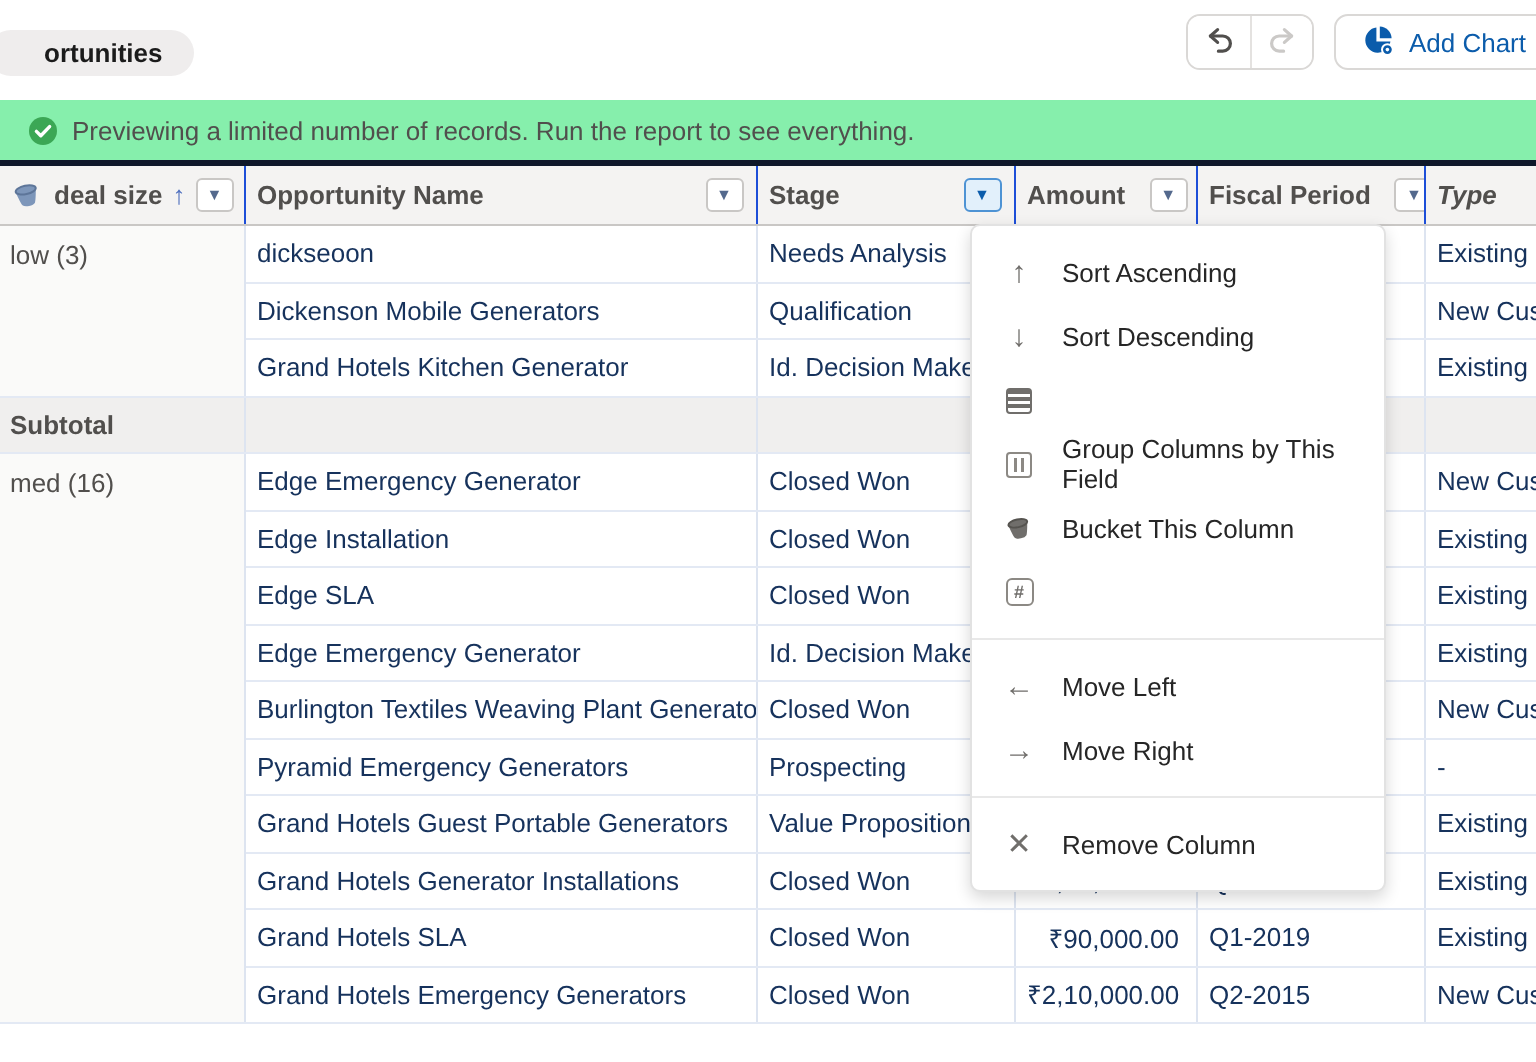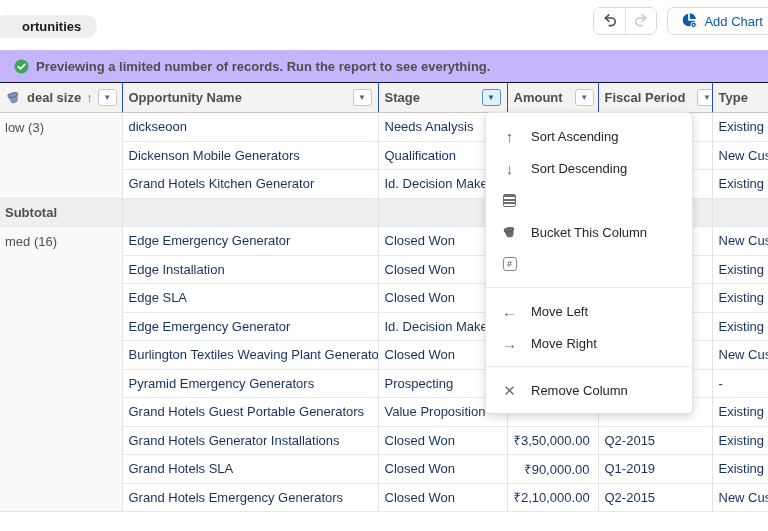--- a/index.html
+++ b/index.html
@@ -25,32 +25,31 @@
   }
   .undo-group button + button { border-left:1px solid #e4e2e0; }
   .btn-add-chart {
     height:28px; padding:0 13px; background:#fff; border:1px solid #dad8d6; border-radius:7px;
     display:flex; align-items:center; gap:7px; color:#0b5cab; font-size:13px; font-weight:500; cursor:pointer;
     font-family:Liberation Sans, sans-serif;
   }
 
   
   .banner {
-    position:absolute; top:50px; left:0; width:768px; height:33px; background:#c4b5fd;
+    position:absolute; top:50px; left:0; width:768px; height:33px; background:#86efac;
     display:flex; align-items:center; padding-left:14px; gap:7px; color:#514f4d;
-    border-bottom:1px solid #0f172a;
-    font-weight:bold;
+    border-bottom:3px solid #0f172a;
   }
 
   
   table.report { position:absolute; top:83px; left:0; width:768px; border-collapse:collapse; table-layout:fixed; }
   col.c1{width:122px} col.c2{width:256px} col.c3{width:129px} col.c4{width:91px} col.c5{width:114px} col.c6{width:56px}
   th, td { height:28.5px; padding:0 6px; text-align:left; white-space:nowrap; overflow:hidden; font-weight:normal; }
   thead th { background:#f4f3f2; border-bottom:1px solid #c9c7c5; border-right:1px solid #1d4ed8; padding:0; }
-  thead th:last-child { border-right:none; }
+  thead th:last-child { border-right:none;font-style:italic; }
   .th-inner { display:flex; align-items:center; gap:6px; padding:0 6px; font-weight:bold; color:#514f4d; height:29px; }
   .th-spacer { flex:1; }
   .sort-arrow { color:#4f70bf; font-size:13px; line-height:1; }
   .dd-btn {
     width:19px; height:17px; border:1px solid #c9c7c5; border-radius:3px; background:#fff; flex:0 0 auto;
     display:flex; align-items:center; justify-content:center; font-size:8px; color:#54698d; cursor:pointer; padding:0;
   }
   .dd-btn.active { background:#e2f0fb; border-color:#4e93d4; color:#0b5cab; }
   tbody td { border-bottom:1px solid #e3e9f4; border-right:1px solid #dde4f0; color:#16325c; background:#fff; }
   tbody td:last-child { border-right:none; }
@@ -315,20 +314,26 @@
       <span class="mi-icon arrowglyph">↓</span>
       <span>Sort Descending</span>
     </div>
     <div class="menu-item">
       <span class="mi-icon">
           <span class="icon-grouprows"></span>
         </span>
     </div>
     <div class="menu-item">
       <span class="mi-icon">
+          <span class="icon-groupcols"></span>
+        </span>
+      <span>Group Columns by This Field</span>
+    </div>
+    <div class="menu-item">
+      <span class="mi-icon">
         <svg width="15" height="15" viewBox="0 0 16 16">
           <g transform="rotate(-12 8 8)">
             <path d="M2.9 4.9a5.1 2.1 0 0 1 10.2 0c0 .5-1.2 6.1-1.9 7.2a3.5 1.7 0 0 1-6.4 0C4.1 11 2.9 5.4 2.9 4.9z" fill="#706e6b"></path>
             <ellipse cx="8" cy="4.9" rx="5.1" ry="2.1" fill="none" stroke="#55534f" stroke-width="1"></ellipse>
           </g>
         </svg>
       </span>
       <span>Bucket This Column</span>
     </div>
     <div class="menu-item">

